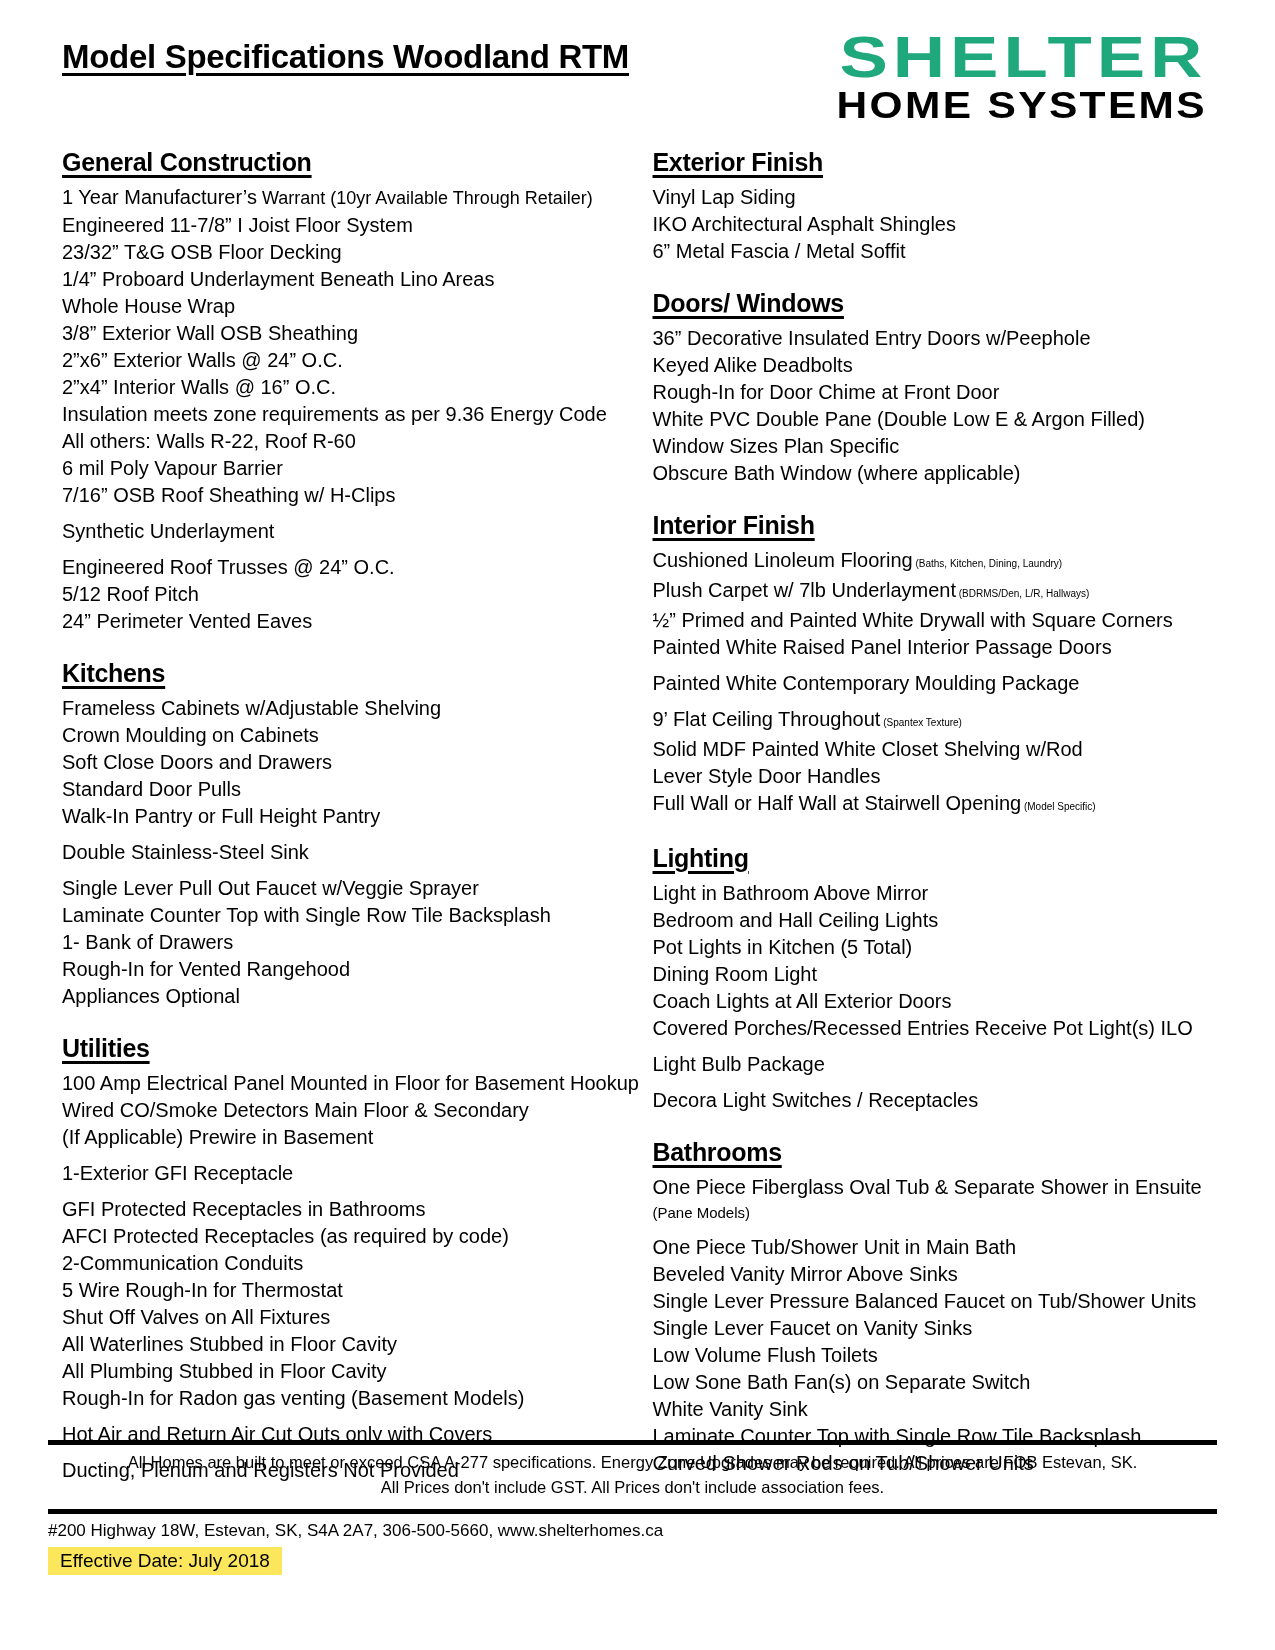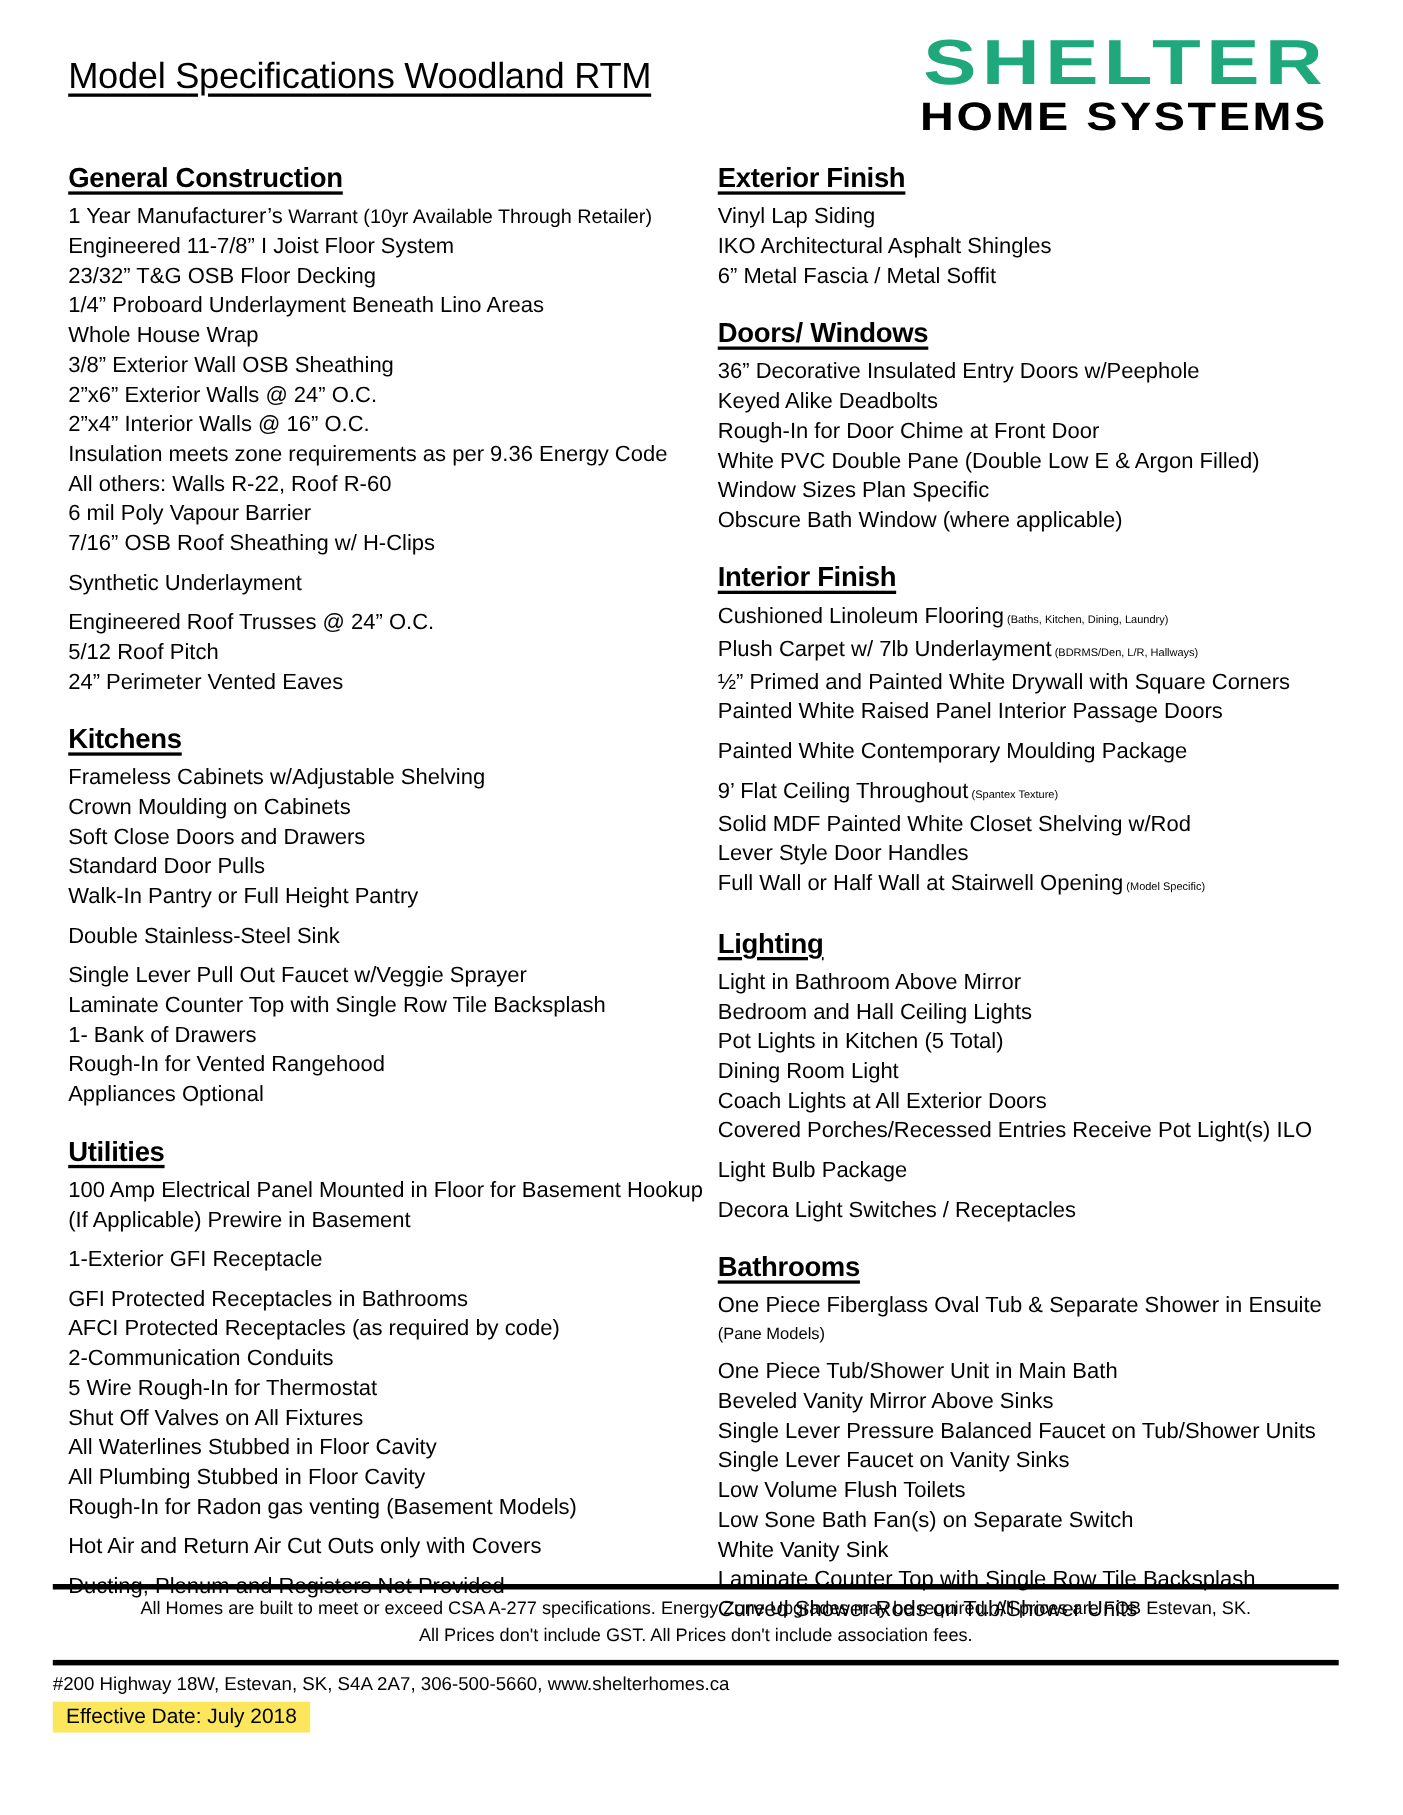--- a/index.html
+++ b/index.html
@@ -12,22 +12,22 @@
     overflow: hidden;
   }
   .page {
     position: relative;
     width: 1275px; height: 1650px;
     padding: 28px 60px 0 62px;
   }
   
   .header { display: flex; justify-content: space-between; align-items: flex-start; }
   .title {
-    font-size: 33px; font-weight: normal; letter-spacing: -0.3px;
-    margin-top: 22px;
+    font-size: 33px; font-weight: bold; letter-spacing: -0.3px;
+    margin-top: 10px;
     text-decoration: underline;
     text-decoration-thickness: 3px;
     text-underline-offset: 5px;
   }
   .logo { text-align: right; line-height: 1; padding-right: 8px; }
   .logo-shelter {
     display: inline-block;
     font-size: 58px; font-weight: 800; letter-spacing: 4px;
     transform: scaleX(1.25); transform-origin: right center;
   }
@@ -109,20 +109,21 @@
           <div class="item gap"><span>Double Stainless-Steel Sink</span></div>
           <div class="item gap"><span>Single Lever Pull Out Faucet w/Veggie Sprayer</span></div>
           <div class="item"><span>Laminate Counter Top with Single Row Tile Backsplash</span></div>
           <div class="item"><span>1- Bank of Drawers</span></div>
           <div class="item"><span>Rough-In for Vented Rangehood</span></div>
           <div class="item"><span>Appliances Optional</span></div>
         </section>
         <section class="section">
           <h2 class="heading">Utilities</h2>
           <div class="item"><span>100 Amp Electrical Panel Mounted in Floor for Basement Hookup</span></div>
+          <div class="item"><span>Wired CO/Smoke Detectors Main Floor &amp; Secondary</span></div>
           <div class="item"><span>(If Applicable) Prewire in Basement</span></div>
           <div class="item gap"><span>1-Exterior GFI Receptacle</span></div>
           <div class="item gap"><span>GFI Protected Receptacles in Bathrooms</span></div>
           <div class="item"><span>AFCI Protected Receptacles (as required by code)</span></div>
           <div class="item"><span>2-Communication Conduits</span></div>
           <div class="item"><span>5 Wire Rough-In for Thermostat</span></div>
           <div class="item"><span>Shut Off Valves on All Fixtures</span></div>
           <div class="item"><span>All Waterlines Stubbed in Floor Cavity</span></div>
           <div class="item"><span>All Plumbing Stubbed in Floor Cavity</span></div>
           <div class="item"><span>Rough-In for Radon gas venting (Basement Models)</span></div>

